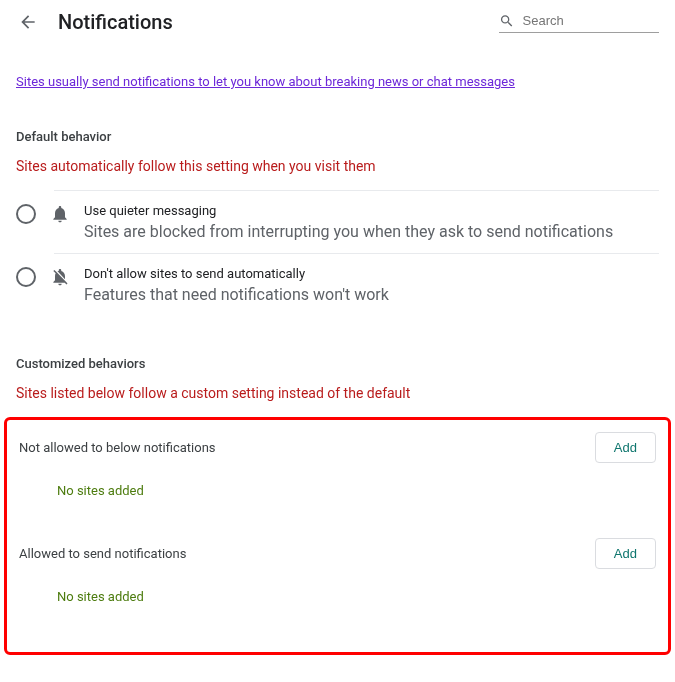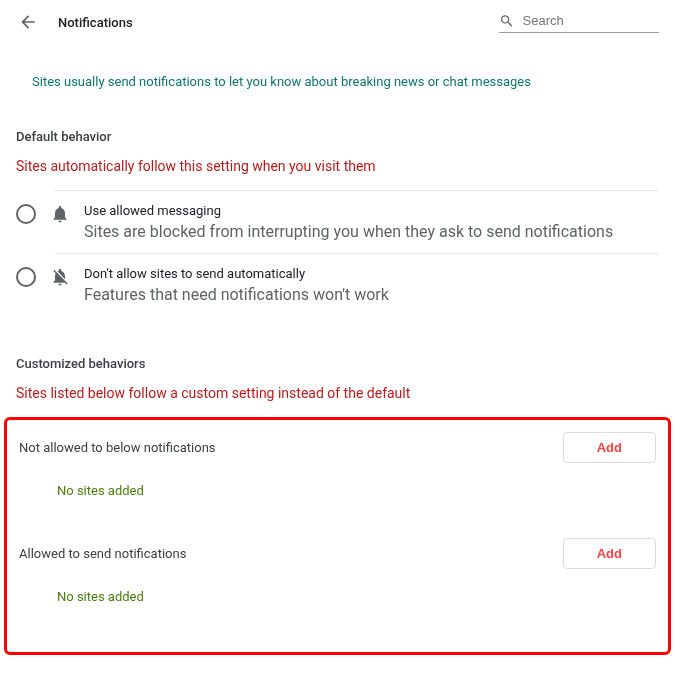--- a/index.html
+++ b/index.html
@@ -20,21 +20,21 @@
     width: 24px;
     height: 24px;
     display: flex;
     align-items: center;
     justify-content: center;
     cursor: pointer;
     color: #5f6368;
     margin-right: 18px;
   }
   .page-title {
-    font-size: 13px;
+    font-size: 20px;
     font-weight: 500;
     color: #202124;
     flex: 1;
   }
   .search-wrap {
     display: flex;
     align-items: flex-start;
     width: 160px;
     border-bottom: 1px solid #9e9e9e;
     padding-bottom: 2px;
@@ -50,23 +50,24 @@
     outline: none;
     font-size: 13px;
     color: #5f6368;
     background: transparent;
     width: 100%;
   }
   .content {
     padding: 0 16px;
   }
   .intro {
-    color: #0f766e;
-    font-size: 13px;
-    margin: 30px 0 40px 16px;
+    color: #6d28d9;
+    font-size: 13px;
+    margin: 30px 0 40px 0;
+    text-decoration: underline;
   }
   .section-h {
     font-size: 13px;
     font-weight: 500;
     color: #3c4043;
     margin-bottom: 14px;
   }
   .section-sub {
     font-size: 14px;
     color: #b91c1c;
@@ -140,24 +141,24 @@
     justify-content: space-between;
     margin-bottom: 20px;
   }
   .list-title {
     font-size: 13px;
     color: #3c4043;
   }
   .add-btn {
     border: 1px solid #dadce0;
     background: #fff;
-    color: #ef4444;
-    font-size: 13px;
-    font-weight: 700;
-    padding: 7px 33px;
+    color: #0f766e;
+    font-size: 13px;
+    font-weight: 400;
+    padding: 7px 18px;
     border-radius: 4px;
     cursor: pointer;
   }
   .empty {
     font-size: 13px;
     color: #4d7c0f;
     padding-left: 38px;
     margin-bottom: 28px;
   }
 </style>
@@ -188,21 +189,21 @@
   <div class="divider"></div>
 
   <div class="radio-row">
     <div class="radio"></div>
     <div class="row-icon">
       <svg viewBox="0 0 24 24" fill="currentColor">
           <path d="M12 22c1.1 0 2-.9 2-2h-4c0 1.1.9 2 2 2zm6-6v-5c0-3.07-1.63-5.64-4.5-6.32V4c0-.83-.67-1.5-1.5-1.5S10.5 3.17 10.5 4v.68C7.64 5.36 6 7.92 6 11v5l-2 2v1h16v-1l-2-2z"></path>
         </svg>
     </div>
     <div class="row-text">
-      <div class="row-title">Use allowed messaging</div>
+      <div class="row-title">Use quieter messaging</div>
       <div class="row-desc">Sites are blocked from interrupting you when they ask to send notifications</div>
     </div>
   </div>
   <div class="divider"></div>
 
   <div class="radio-row">
     <div class="radio"></div>
     <div class="row-icon">
       <svg viewBox="0 0 24 24" fill="currentColor">
           <path d="M20 18.69L7.84 6.14 5.27 3.49 4 4.76l2.8 2.8v.01c-.52.99-.8 2.16-.8 3.42v5l-2 2v1h13.73l2 2L21 19.72l-1-1.03zM12 22c1.11 0 2-.89 2-2h-4c0 1.11.89 2 2 2zm6-7.32V11c0-3.08-1.64-5.64-4.5-6.32V4c0-.83-.67-1.5-1.5-1.5s-1.5.67-1.5 1.5v.68c-.15.03-.29.08-.42.12-.1.03-.2.07-.3.11h-.01c-.01 0-.01 0-.02.01-.23.09-.46.2-.68.31 0 0-.01 0-.01.01L18 14.68z"></path>

